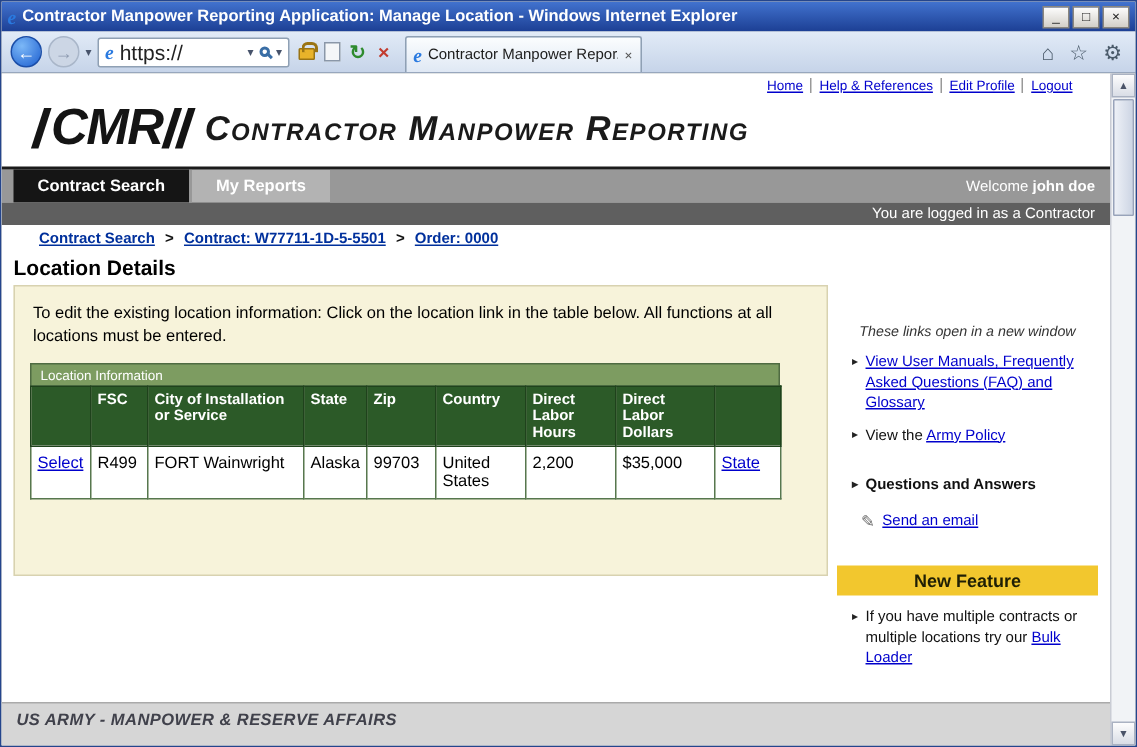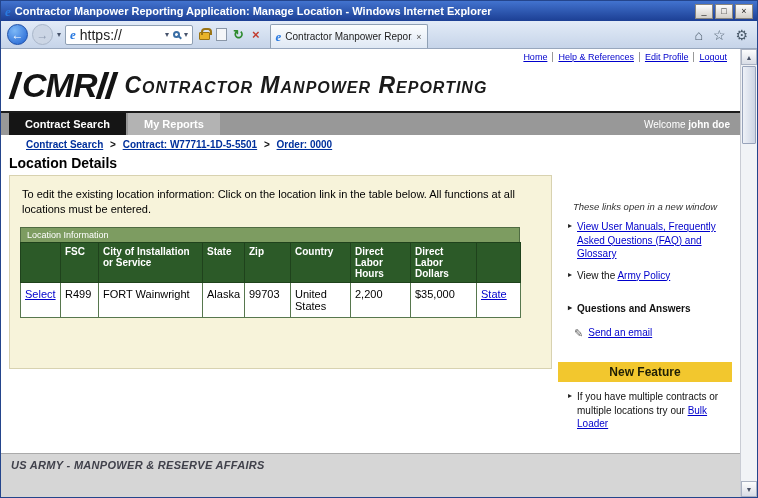--- a/index.html
+++ b/index.html
@@ -37,21 +37,21 @@
 
   
   .viewport { position:absolute; top:48px; left:0; right:0; bottom:0; display:flex; }
   .pagearea { width:739px; background:#fff; overflow:hidden; display:flex; flex-direction:column; }
   .scrollbar { width:17px; background:#f1f3f6; border-left:1px solid #c9ccd4; position:relative; }
   .sb-btn { height:16px; background:linear-gradient(#fdfdfd,#d9dde6); border:1px solid #aab2c2; font-size:7px; color:#4a5368; display:flex; align-items:center; justify-content:center; }
   .sb-btn.bottom { position:absolute; bottom:0; left:0; right:0; }
   .sb-thumb { position:absolute; top:17px; left:1px; right:1px; height:78px; background:linear-gradient(90deg,#eef1f7,#cdd5e4); border:1px solid #98a3ba; border-radius:1px; }
 
   
-  .page-header { position:relative; border-bottom:2px solid #1b1b1b; padding:3px 8px 6px; }
+  .page-header { position:relative; border-bottom:2px solid #1b1b1b; padding:3px 20px 6px; }
   .top-links { text-align:right; font-size:9px; margin-bottom:2px; }
   .top-links a { color:#0000cc; text-decoration:underline; padding:0 5px; }
   .top-links a + a { border-left:1px solid #999; }
   .logo-row { display:flex; align-items:center; padding:2px 2px 0; }
   .bar { display:inline-block; width:5px; height:27px; background:#141414; transform:skewX(-18deg); margin:0 2px; }
   .cmr { font-size:34px; font-weight:bold; font-style:italic; color:#141414; letter-spacing:-1px; margin:0 2px; }
   .logo-title { font-size:23px; font-weight:bold; font-style:italic; font-variant:small-caps; color:#1a1a1a; letter-spacing:1px; margin-left:8px; }
 
   
   .tabbar { height:22px; background:#989898; display:flex; align-items:stretch; padding-left:8px; }
@@ -159,20 +159,21 @@
         </div>
       </div>
 
       <div class="tabbar">
         <div class="ptab active">Contract Search</div>
         <div class="ptab">My Reports</div>
         <div class="welcome">
           <span>Welcome </span><b>john doe</b>
         </div>
       </div>
+      <div class="loginstrip">You are logged in as a Contractor</div>
 
       <div class="breadcrumb">
         <a>Contract Search</a>
         <span class="sep">&gt;</span>
         <a>Contract: W77711-1D-5-5501</a>
         <span class="sep">&gt;</span>
         <a>Order: 0000</a>
       </div>
 
       <h1 class="page-title">Location Details</h1>

